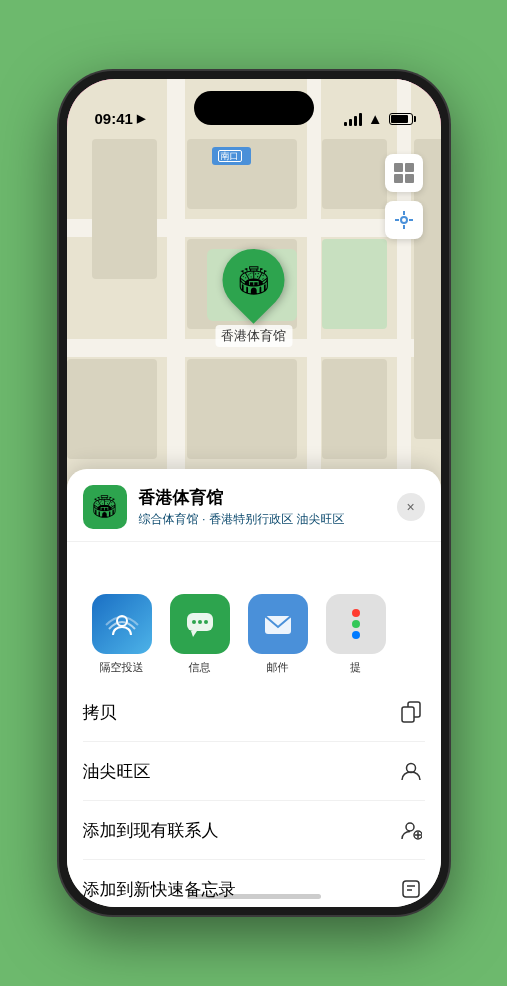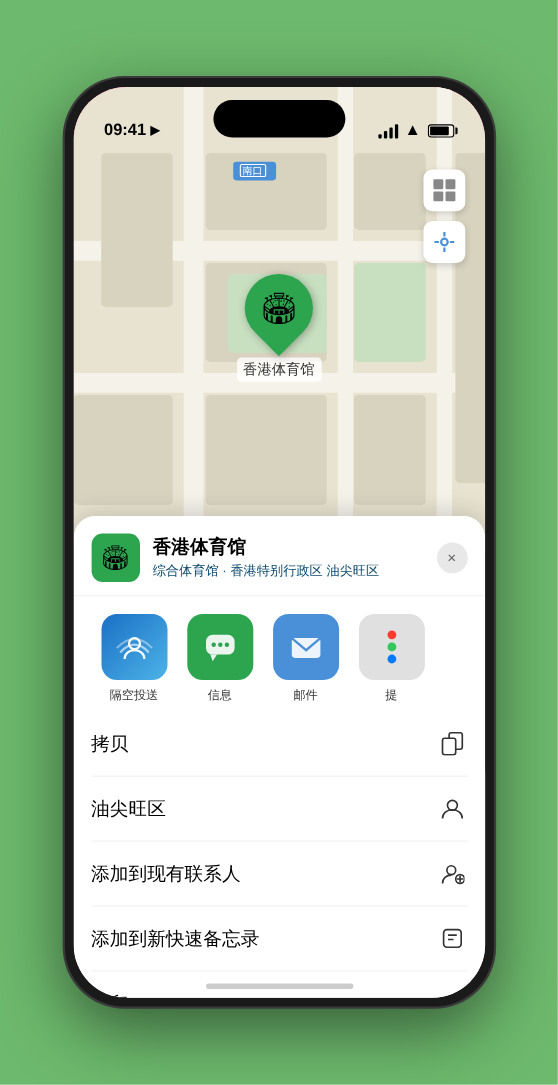--- a/index.html
+++ b/index.html
@@ -250,20 +250,21 @@
       gap: 0;
       overflow-x: auto;
       scrollbar-width: none;
     }
     .share-item {
       display: flex;
       flex-direction: column;
       align-items: center;
       min-width: 78px;
       gap: 6px;
+      margin-top: 36px;
     }
     .share-icon {
       width: 60px;
       height: 60px;
       border-radius: 14px;
       display: flex;
       align-items: center;
       justify-content: center;
       font-size: 28px;
     }

